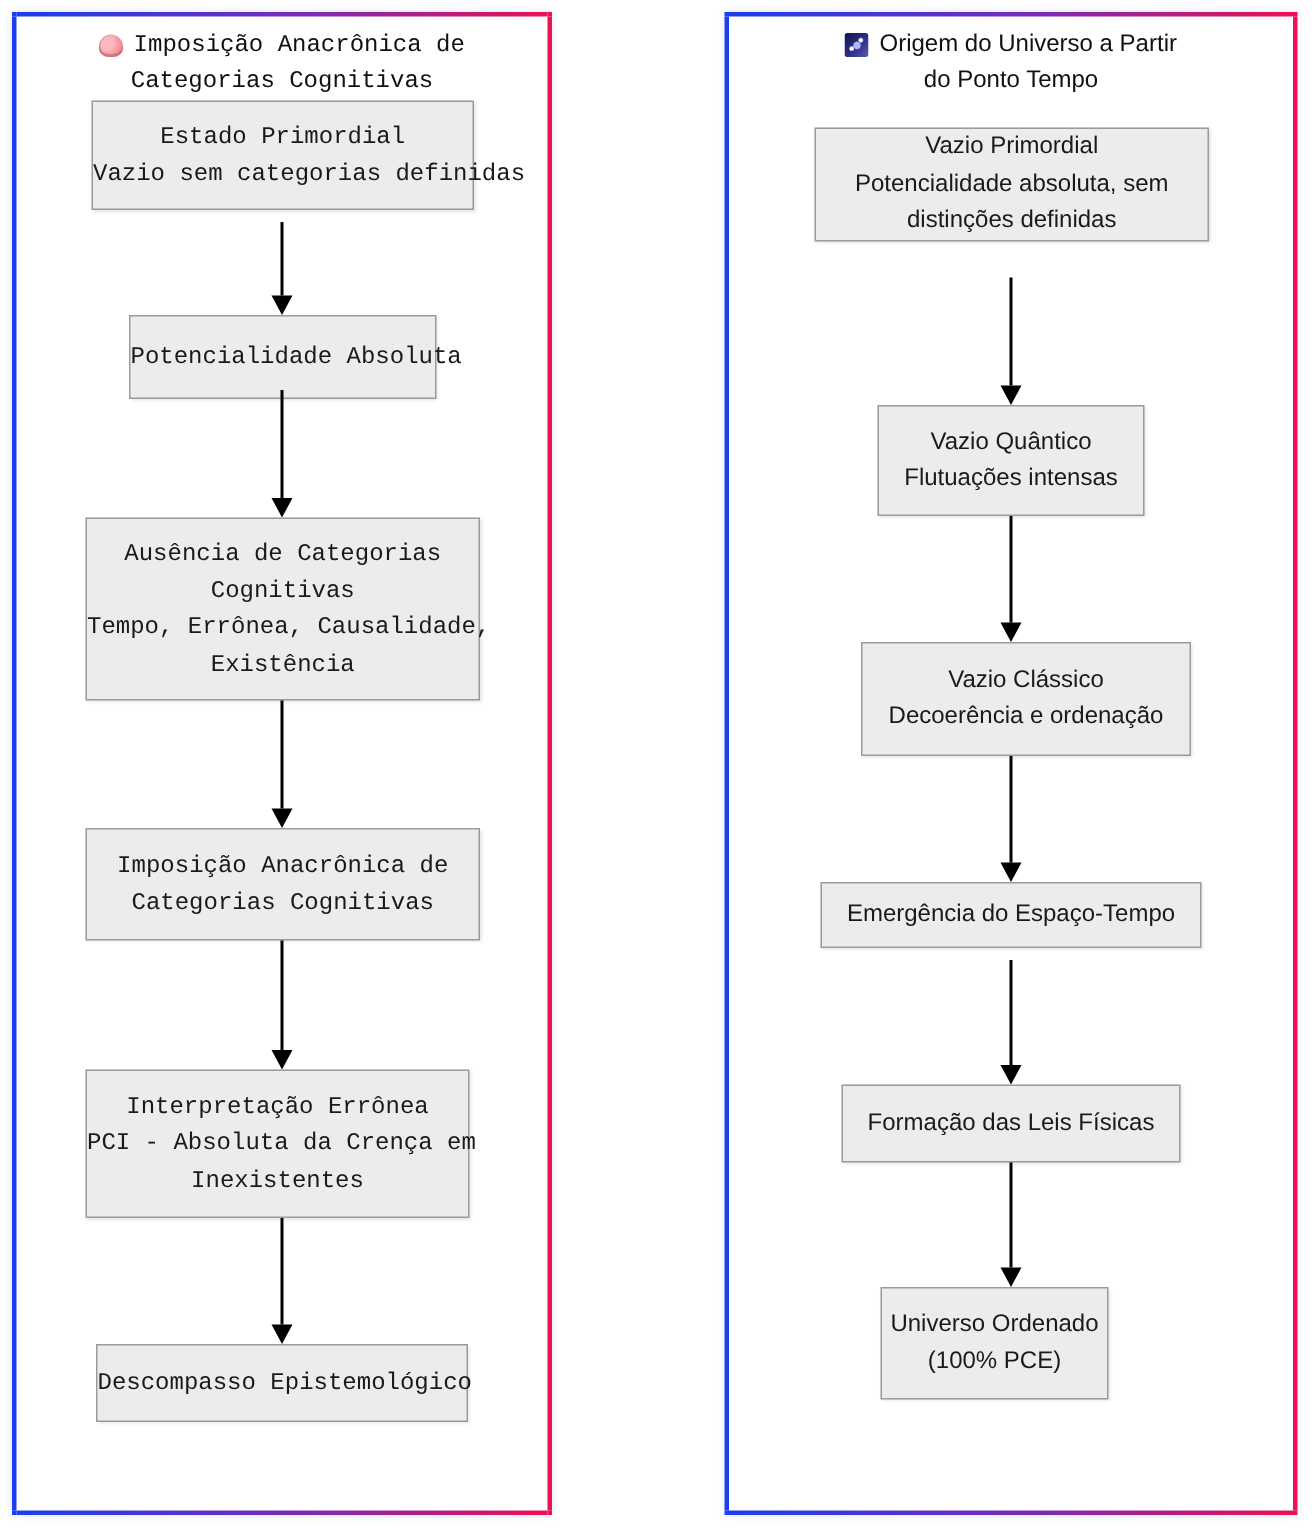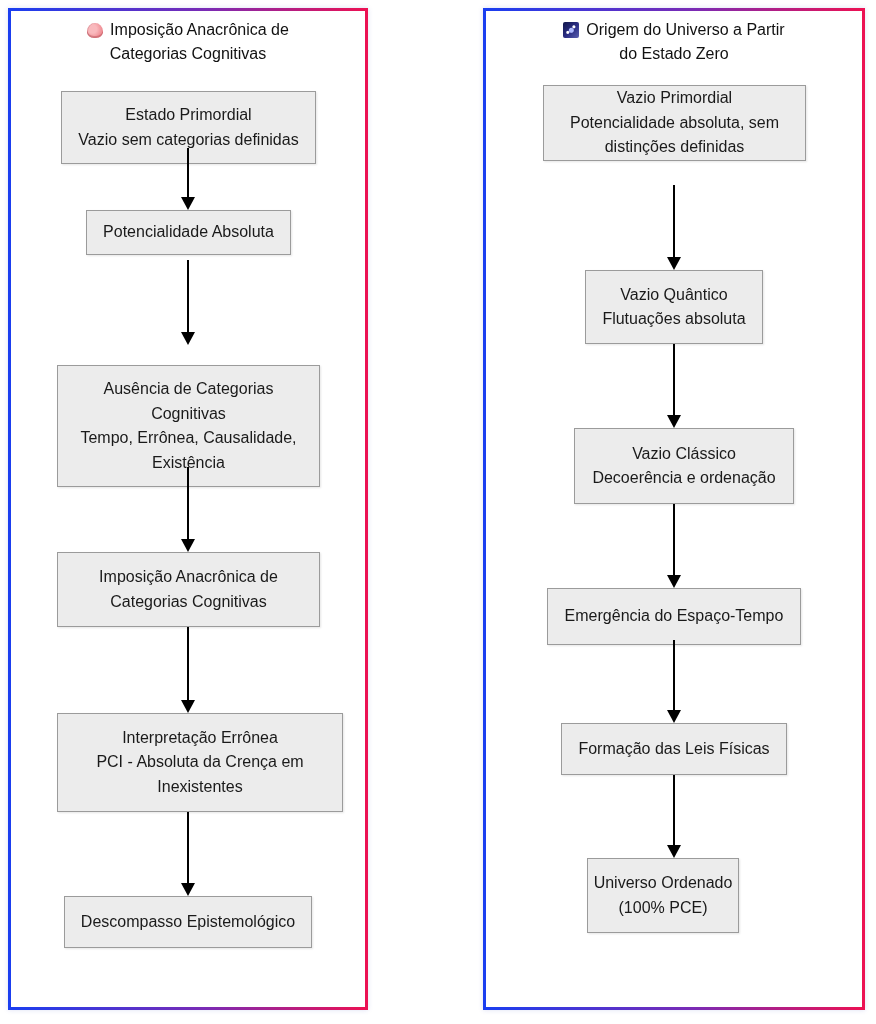--- a/index.html
+++ b/index.html
@@ -7,21 +7,21 @@
     position:relative;width:876px;height:1024px;background:#ffffff;
     font-family:"Liberation Sans", sans-serif;color:#1a1a1a;overflow:hidden;
   }
   .panel{
     position:absolute;top:8px;height:1002px;box-sizing:border-box;
     border:3px solid;
     border-image:linear-gradient(90deg,#1a3ef0 0%,#7a2bb5 55%,#ec1153 100%) 1;
     background:#ffffff;
     box-shadow:0 0 5px rgba(30,50,180,0.15);
   }
-  .panel-left{left:8px;width:360px;}
+  .panel-left{left:8px;width:360px;font-family:Liberation Mono, monospace;}
   .panel-right{left:483px;width:382px;}
   .panel-title{
     position:absolute;top:7px;left:0;right:0;text-align:center;
     font-size:16px;line-height:24px;color:#111;
   }
   .title-line{display:flex;justify-content:center;align-items:center;gap:7px;}
   .icon{display:inline-block;width:16px;height:15px;flex:0 0 auto;}
   .icon.brain{
     background:radial-gradient(circle at 35% 40%, #f9b9bd 0 30%, #ef8c93 70%, #d9747c 100%);
     border-radius:55% 55% 48% 48%/60% 60% 42% 42%;
@@ -63,40 +63,40 @@
     <div class="panel-title">
       <div class="title-line">
         <span class="icon brain"></span>
         <span>Imposição Anacrônica de</span>
       </div>
       <div class="title-line">
         <span>Categorias Cognitivas</span>
       </div>
     </div>
 
-    <div class="node" style="left:50px;top:80px;width:255px;height:73px">
+    <div class="node" style="left:50px;top:56px;width:255px;height:73px">
       <div class="nline">Estado Primordial</div>
       <div class="nline">Vazio sem categorias definidas</div>
     </div>
 
     <div class="arrow" style="left:170px;top:137px;height:62px">
       <div class="arrow-line"></div>
       <div class="arrow-head"></div>
     </div>
 
-    <div class="node" style="left:75px;top:199px;width:205px;height:45px">
+    <div class="node" style="left:75px;top:199px;width:205px;height:56px">
       <div class="nline">Potencialidade Absoluta</div>
     </div>
 
     <div class="arrow" style="left:170px;top:249px;height:85px">
       <div class="arrow-line"></div>
       <div class="arrow-head"></div>
     </div>
 
-    <div class="node" style="left:46px;top:354px;width:263px;height:122px">
+    <div class="node" style="left:46px;top:334px;width:263px;height:122px">
       <div class="nline">Ausência de Categorias</div>
       <div class="nline">Cognitivas</div>
       <div class="nline">Tempo, Errônea, Causalidade,</div>
       <div class="nline">Existência</div>
     </div>
 
     <div class="arrow" style="left:170px;top:456px;height:85px">
       <div class="arrow-line"></div>
       <div class="arrow-head"></div>
     </div>
@@ -104,21 +104,21 @@
     <div class="node" style="left:46px;top:541px;width:263px;height:75px">
       <div class="nline">Imposição Anacrônica de</div>
       <div class="nline">Categorias Cognitivas</div>
     </div>
 
     <div class="arrow" style="left:170px;top:616px;height:86px">
       <div class="arrow-line"></div>
       <div class="arrow-head"></div>
     </div>
 
-    <div class="node" style="left:46px;top:702px;width:286px;height:99px">
+    <div class="node" style="left:46px;top:702px;width:256px;height:99px">
       <div class="nline">Interpretação Errônea</div>
       <div class="nline">PCI - Absoluta da Crença em</div>
       <div class="nline">Inexistentes</div>
     </div>
 
     <div class="arrow" style="left:170px;top:801px;height:84px">
       <div class="arrow-line"></div>
       <div class="arrow-head"></div>
     </div>
 
@@ -127,56 +127,56 @@
     </div>
   </section>
 
   <section class="panel panel-right">
     <div class="panel-title">
       <div class="title-line">
         <span class="icon galaxy"></span>
         <span>Origem do Universo a Partir</span>
       </div>
       <div class="title-line">
-        <span>do Estado Zero</span>
+        <span>do Ponto Tempo</span>
       </div>
     </div>
 
     <div class="node" style="left:57px;top:74px;width:263px;height:76px">
       <div class="nline">Vazio Primordial</div>
       <div class="nline">Potencialidade absoluta, sem</div>
       <div class="nline">distinções definidas</div>
     </div>
 
     <div class="arrow" style="left:181px;top:174px;height:85px">
       <div class="arrow-line"></div>
       <div class="arrow-head"></div>
     </div>
 
     <div class="node" style="left:99px;top:259px;width:178px;height:74px">
       <div class="nline">Vazio Quântico</div>
-      <div class="nline">Flutuações absoluta</div>
+      <div class="nline">Flutuações intensas</div>
     </div>
 
     <div class="arrow" style="left:181px;top:333px;height:84px">
       <div class="arrow-line"></div>
       <div class="arrow-head"></div>
     </div>
 
     <div class="node" style="left:88px;top:417px;width:220px;height:76px">
       <div class="nline">Vazio Clássico</div>
       <div class="nline">Decoerência e ordenação</div>
     </div>
 
     <div class="arrow" style="left:181px;top:493px;height:84px">
       <div class="arrow-line"></div>
       <div class="arrow-head"></div>
     </div>
 
-    <div class="node" style="left:61px;top:577px;width:254px;height:57px">
+    <div class="node" style="left:61px;top:577px;width:254px;height:44px">
       <div class="nline">Emergência do Espaço-Tempo</div>
     </div>
 
     <div class="arrow" style="left:181px;top:629px;height:83px">
       <div class="arrow-line"></div>
       <div class="arrow-head"></div>
     </div>
 
     <div class="node" style="left:75px;top:712px;width:226px;height:52px">
       <div class="nline">Formação das Leis Físicas</div>

